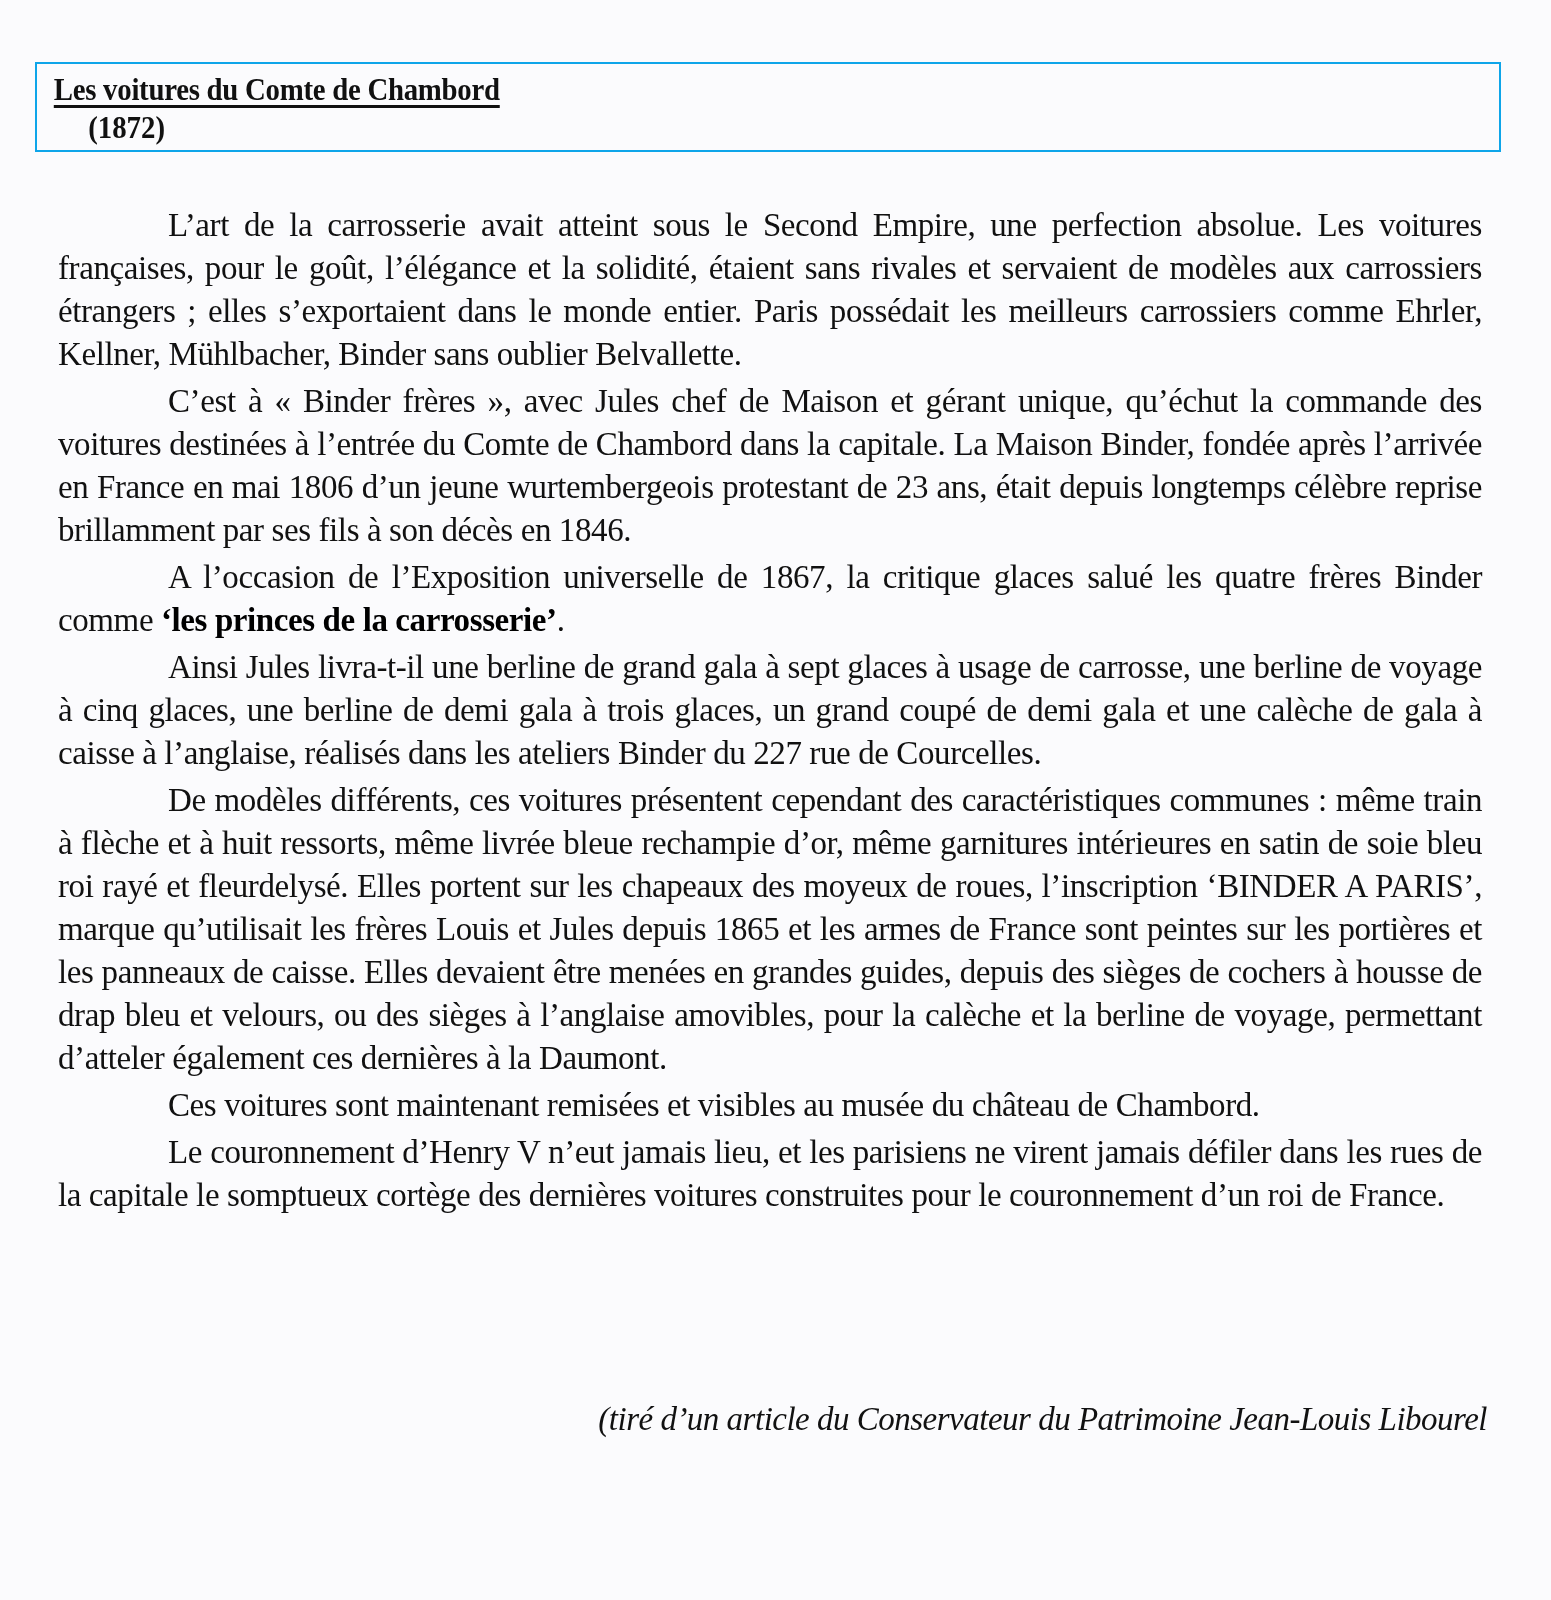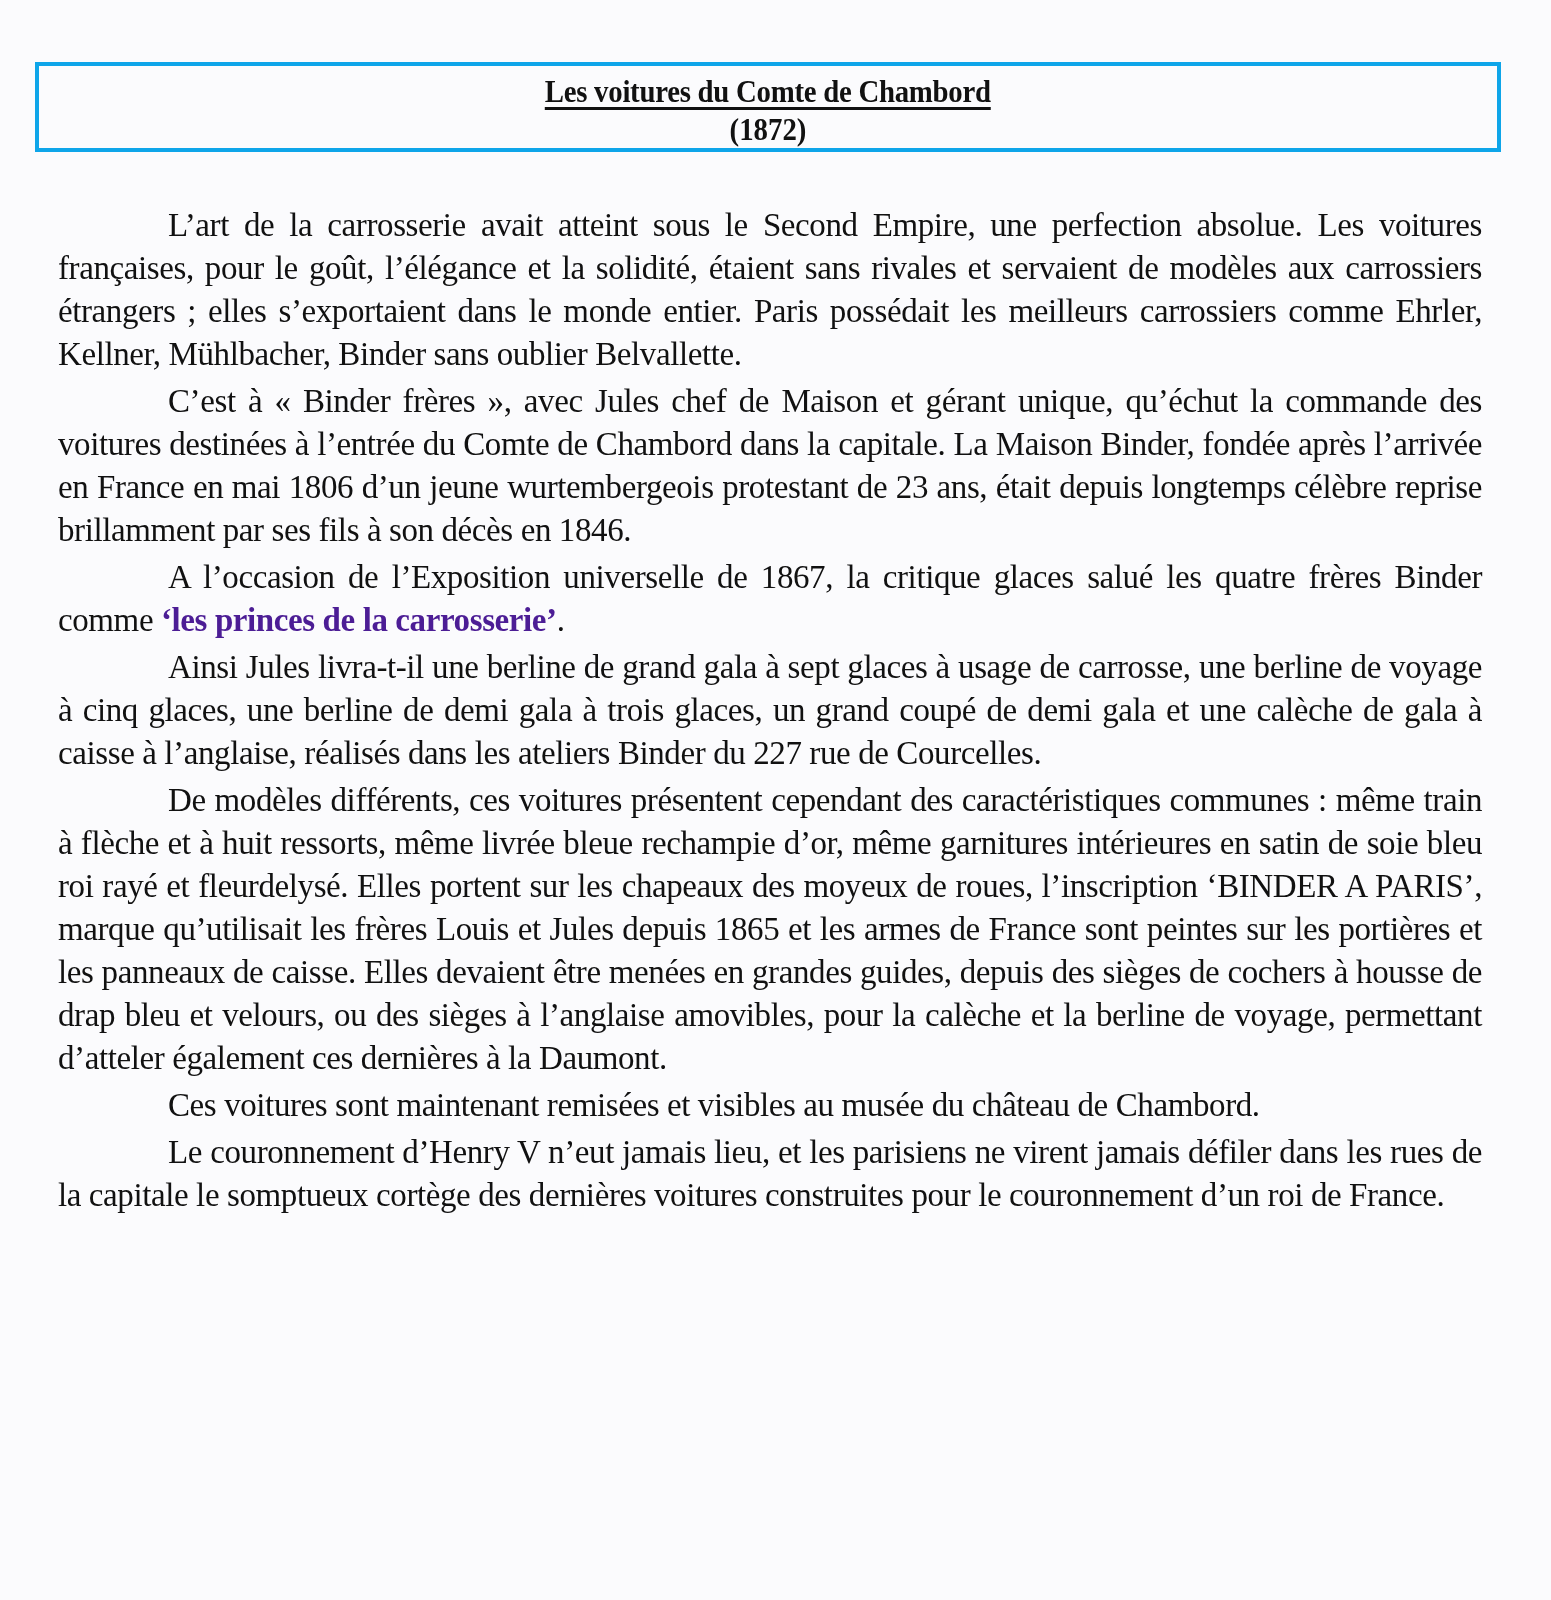--- a/index.html
+++ b/index.html
@@ -28,23 +28,22 @@
       transform: scaleX(-1);
       white-space: pre-wrap;
       pointer-events: none;
     }
     .title-box {
       position: absolute;
       left: 35px;
       top: 62px;
       width: 1466px;
       height: 90px;
-      border: 4px solid #0ea5e9;
+      border: 2px solid #0ea5e9;
       box-sizing: border-box;
-      text-align: center;
       background: transparent;
     }
     .title {
       display: inline-block;
       margin-top: 8px;
       font-size: 31px;
       font-weight: bold;
       text-decoration: underline;
       text-decoration-thickness: 3px;
       text-underline-offset: 5px;
@@ -66,21 +65,21 @@
       font-size: 33px;
       line-height: 43px;
       text-align: justify;
       letter-spacing: -0.4px;
     }
     .article p {
       margin: 4px;
       text-indent: 110px;
     }
     .highlight {
-      color: #4c1d95;
+      color: #000000;
       font-weight: bold;
     }
     .citation {
       position: absolute;
       right: 64px;
       top: 1398px;
       width: 1200px;
       text-align: right;
       font-style: italic;
       font-size: 33px;
@@ -102,13 +101,14 @@
   <p>L’art de la carrosserie avait atteint sous le Second Empire, une perfection absolue. Les voitures françaises, pour le goût, l’élégance et la solidité, étaient sans rivales et servaient de modèles aux carrossiers étrangers ; elles s’exportaient dans le monde entier. Paris possédait les meilleurs carrossiers comme Ehrler, Kellner, Mühlbacher, Binder sans oublier Belvallette.</p>
   <p>C’est à « Binder frères », avec Jules chef de Maison et gérant unique, qu’échut la commande des voitures destinées à l’entrée du Comte de Chambord dans la capitale. La Maison Binder, fondée après l’arrivée en France en mai 1806 d’un jeune wurtembergeois protestant de 23 ans, était depuis longtemps célèbre reprise brillamment par ses fils à son décès en 1846.</p>
   <p><span>A l’occasion de l’Exposition universelle de 1867, la critique glaces salué les quatre frères Binder comme </span><span class="highlight">‘les princes de la carrosserie’</span><span>.</span></p>
   <p>Ainsi Jules livra-t-il une berline de grand gala à sept glaces à usage de carrosse, une berline de voyage à cinq glaces, une berline de demi gala à trois glaces, un grand coupé de demi gala et une calèche de gala à caisse à l’anglaise, réalisés dans les ateliers Binder du 227 rue de Courcelles.</p>
   <p>De modèles différents, ces voitures présentent cependant des caractéristiques communes : même train à flèche et à huit ressorts, même livrée bleue rechampie d’or, même garnitures intérieures en satin de soie bleu roi rayé et fleurdelysé. Elles portent sur les chapeaux des moyeux de roues, l’inscription ‘BINDER A PARIS’, marque qu’utilisait les frères Louis et Jules depuis 1865 et  les armes de France sont peintes sur les portières et les panneaux de caisse. Elles devaient être menées en grandes guides, depuis des sièges de cochers à housse de drap bleu et velours, ou des sièges à l’anglaise amovibles, pour la calèche et la berline de voyage, permettant d’atteler également ces dernières à la Daumont.</p>
   <p>Ces voitures sont maintenant remisées et visibles au musée du château de Chambord.</p>
   <p>Le couronnement d’Henry V n’eut jamais lieu, et les parisiens ne virent jamais défiler dans les rues de la capitale le somptueux cortège des dernières voitures construites pour le couronnement d’un roi de France.</p>
 </div>
 
 <div class="citation">
+  <div>(tiré d’un article du Conservateur du Patrimoine Jean-Louis Libourel</div>
 </div>
 
 </body></html>

